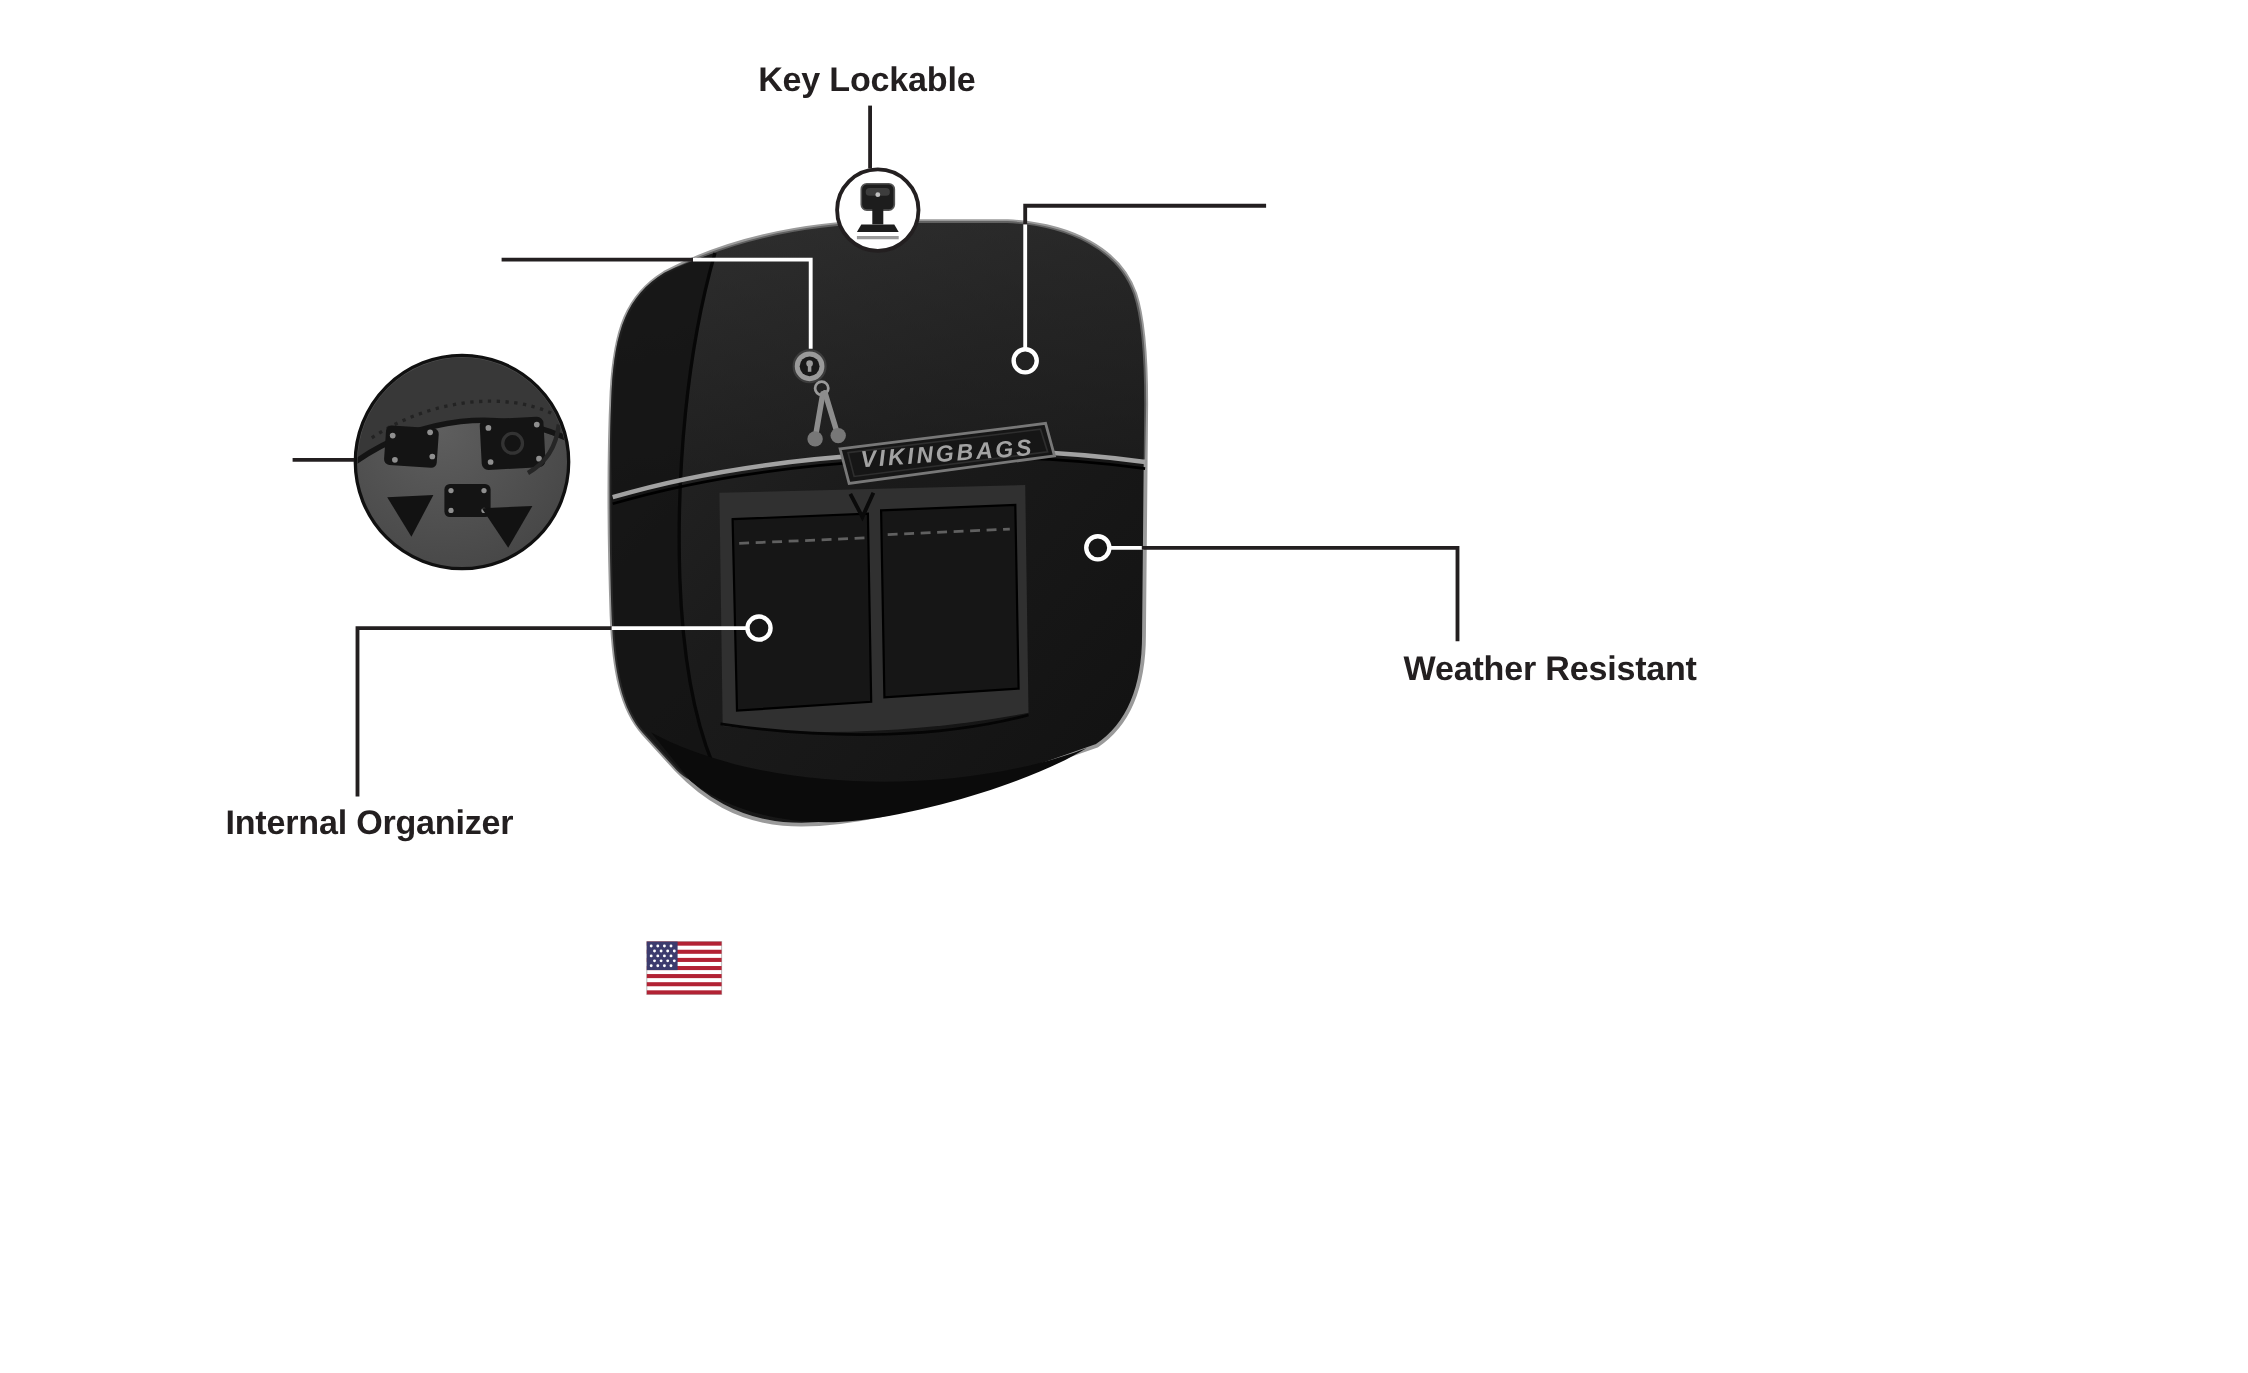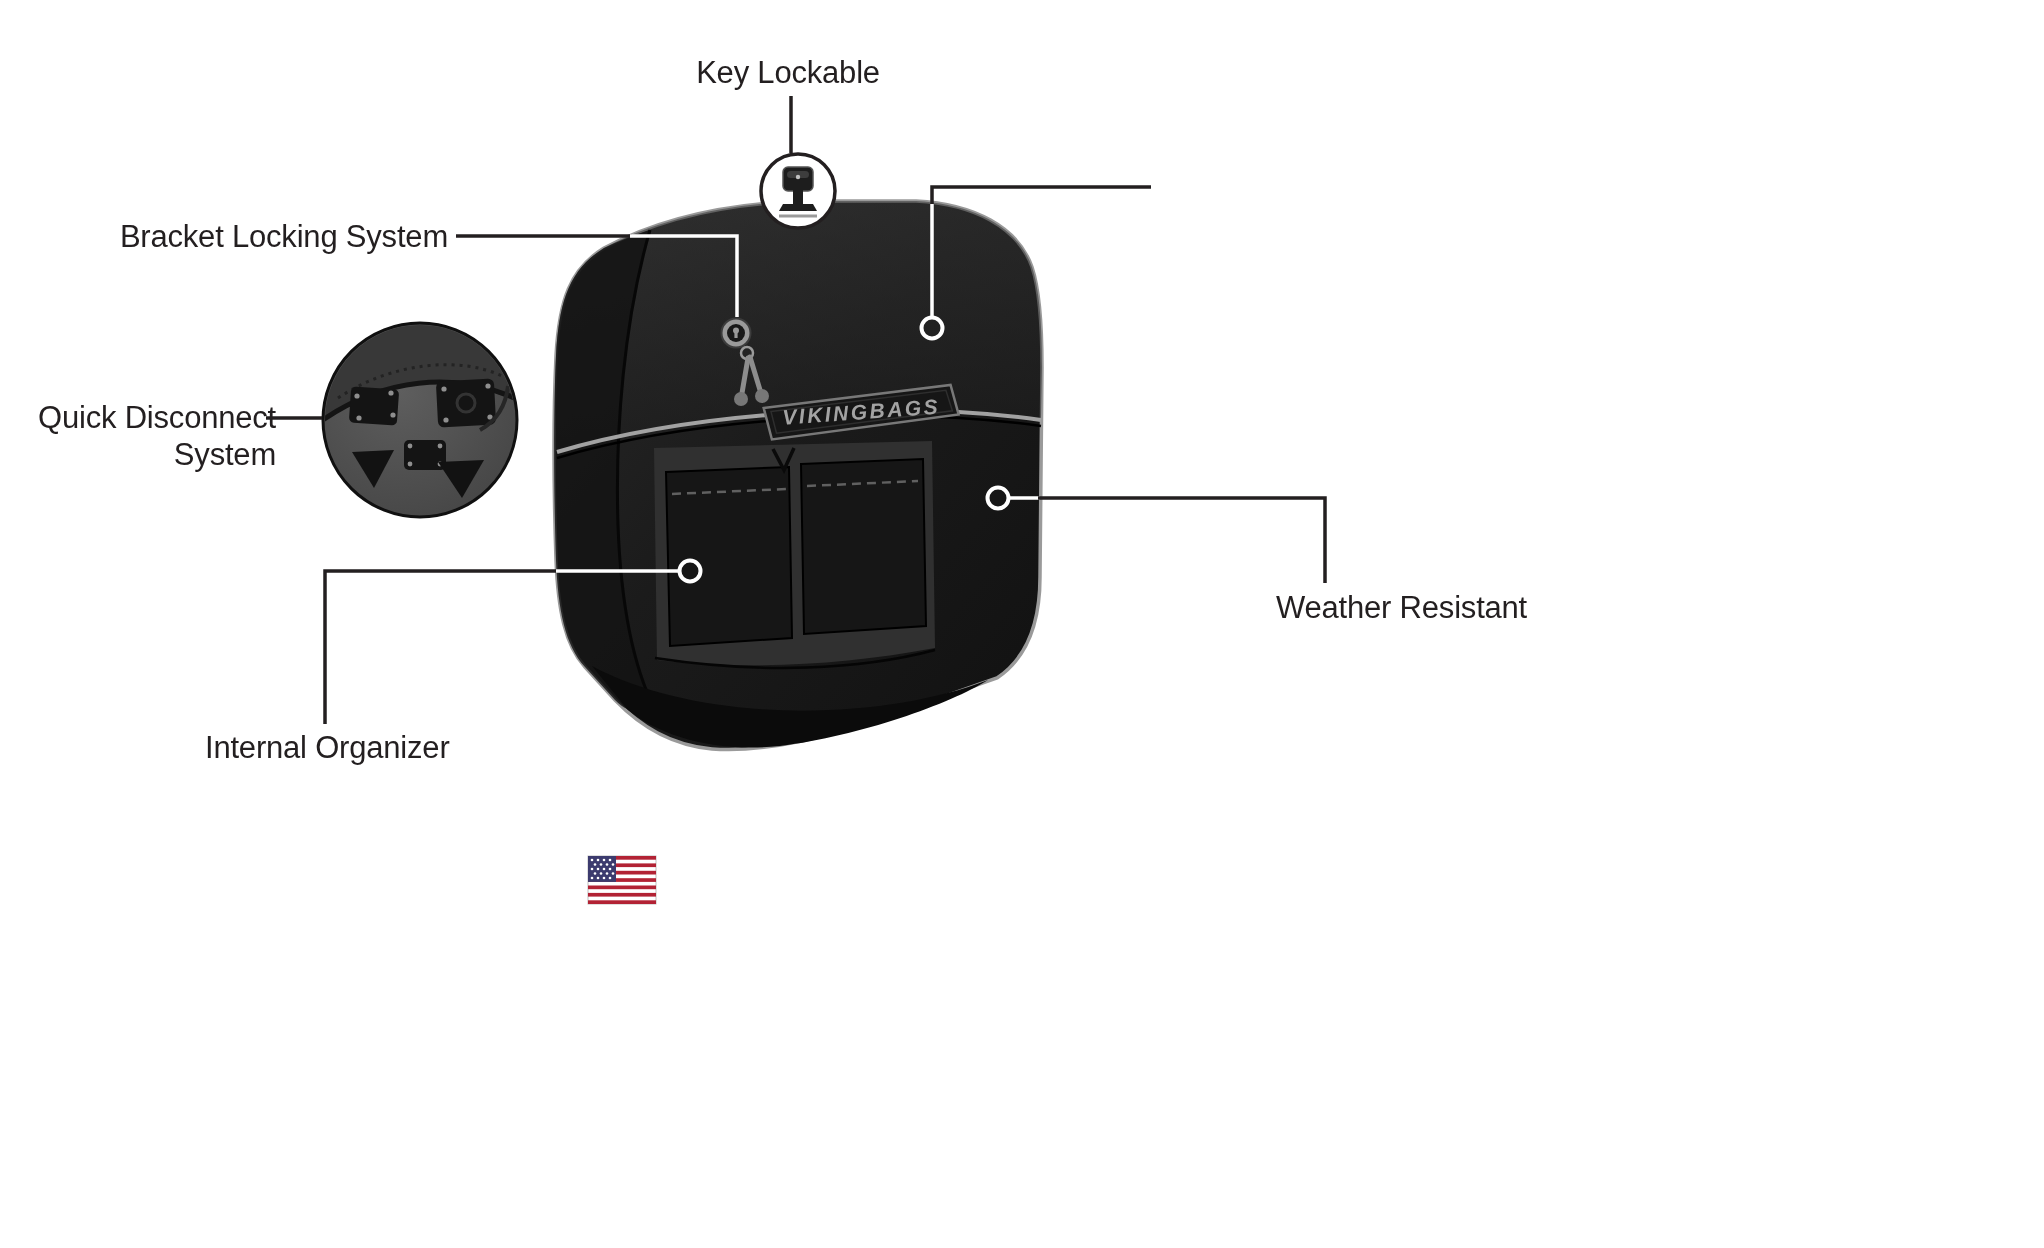--- a/index.html
+++ b/index.html
@@ -4,22 +4,22 @@
 <style>
   * { margin:0; padding:0; box-sizing:border-box; }
   html,body { background:#ffffff; }
   .stage {
     position:relative; width:2044px; height:1248px;
     background:#ffffff; overflow:hidden;
     font-family:"Liberation Sans", sans-serif;
   }
   .art { position:absolute; left:0; top:0; }
   .callout-label {
-    position:absolute; font-weight:400; font-size:31px; color:#231f20;
-    white-space:nowrap; letter-spacing:-0.2px; line-height:37px;text-align:right;
+    position:absolute; font-weight:700; font-size:31px; color:#231f20;
+    white-space:nowrap; letter-spacing:-0.2px; line-height:37px;
   }
   .center { transform:translateX(-50%); }
   .footer-label {
     position:absolute; font-weight:700; font-size:33px; color:#231f20;
     white-space:nowrap;
   }
 </style>
 </head>
 <body>
 
@@ -201,25 +201,20 @@
           <circle cx="10" cy="22" r="1.3"></circle>
           <circle cx="16" cy="22" r="1.3"></circle>
           <circle cx="22" cy="22" r="1.3"></circle>
       </g>
     </g>
   </svg>
 
   <div class="callout-label center" style="left:788px; top:54px;">Key Lockable</div>
 
 
-  <div class="callout-label" style="right:1596px; top:218px;">Bracket Locking System</div>
-
-  <div class="callout-label" style="left:38px; top:399px;">
-    <div>Quick Disconnect</div>
-    <div>System</div>
-  </div>
+
 
   <div class="callout-label" style="left:205px; top:729px;">Internal Organizer</div>
 
   <div class="callout-label" style="left:1276px; top:589px;">Weather Resistant</div>
 
 
 </div>
 
 </body></html>

